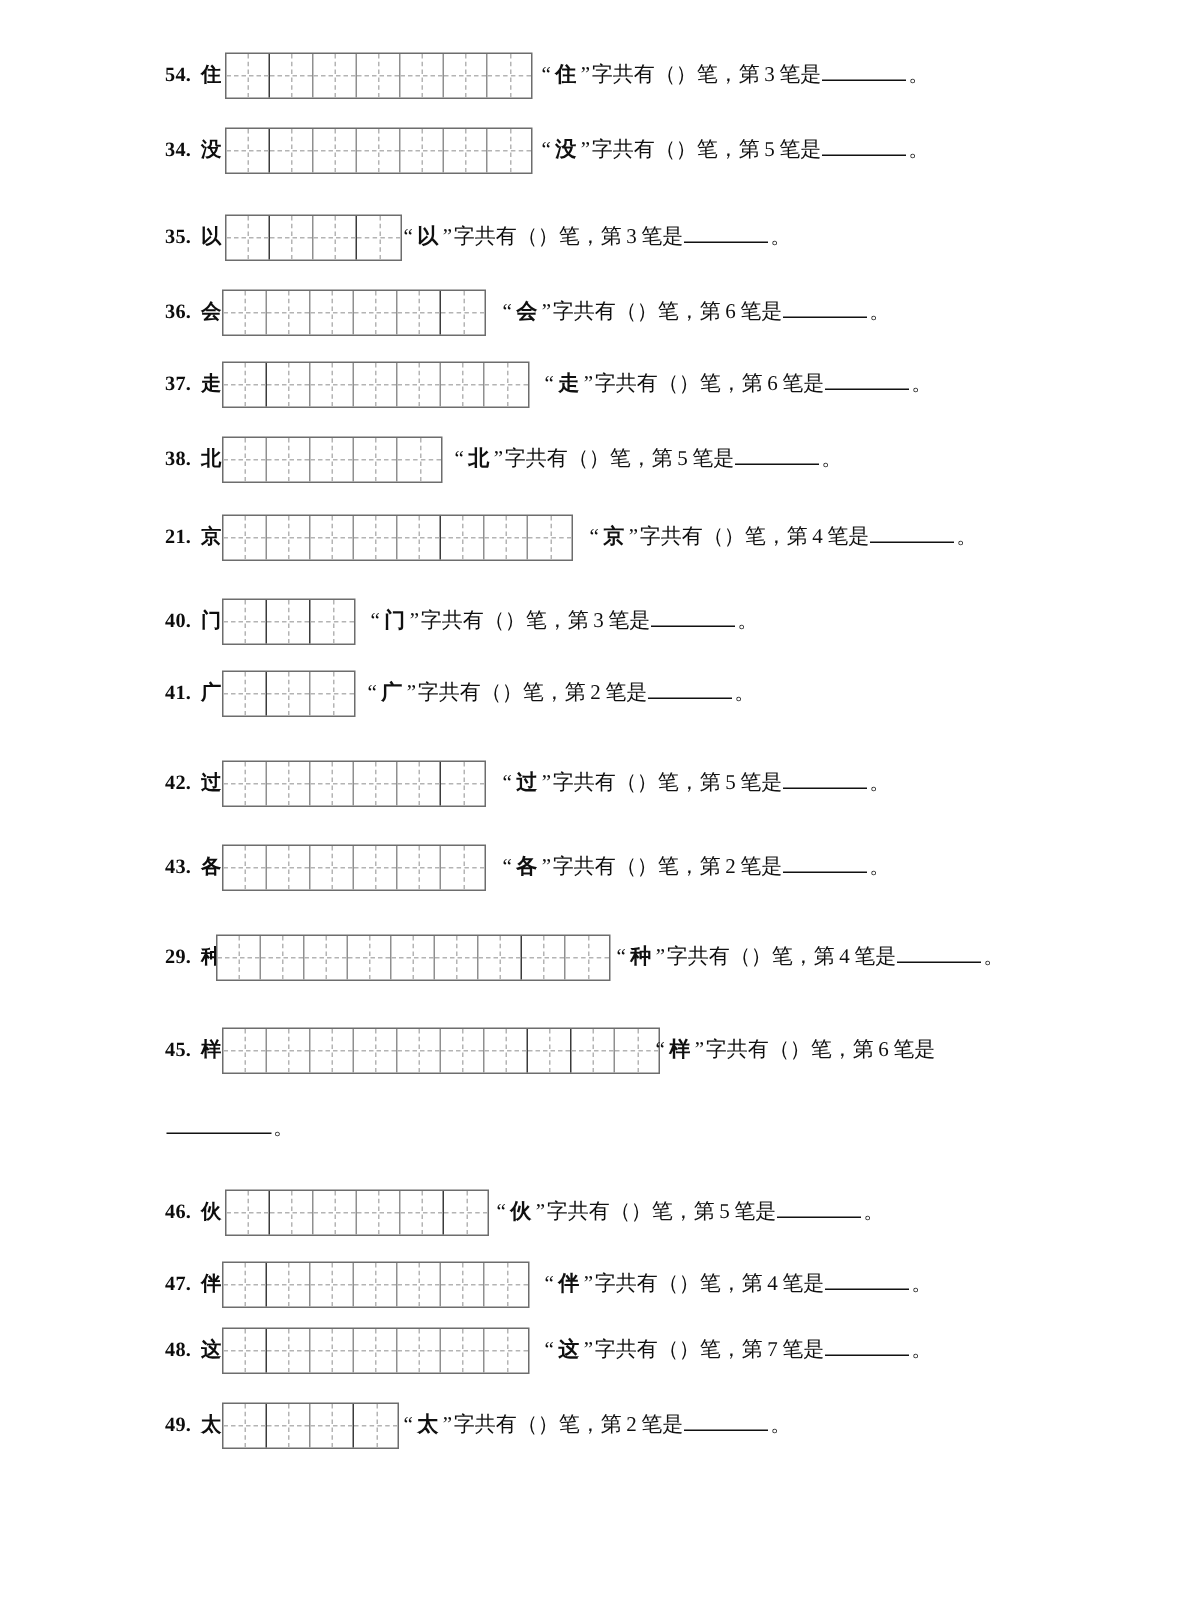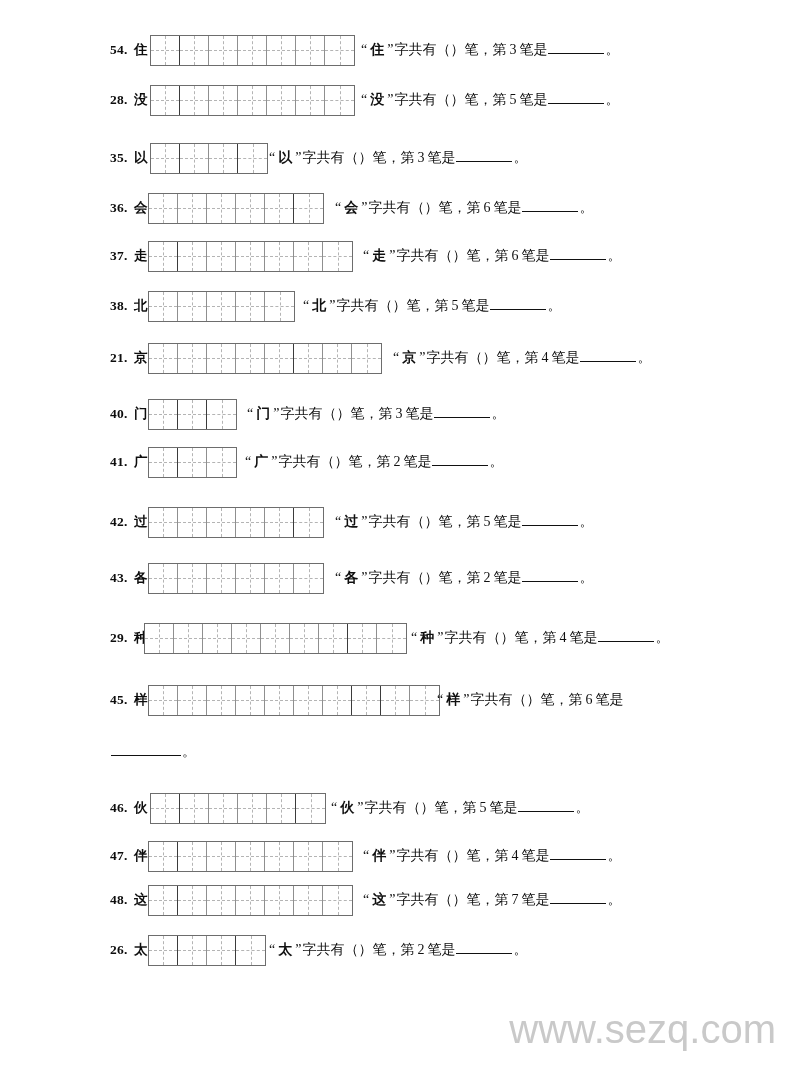--- a/index.html
+++ b/index.html
@@ -143,21 +143,20 @@
     font-family: "Liberation Serif", "DejaVu Serif", serif;
     font-size: 12.5px;
     color: #1a1a1a;
   }
 </style>
 </head>
 <body>
 
 <div class="page">
 
-  <div class="watermark">www.sezq.com</div>
 
   <div class="qlist" id="qlist">
       <div class="qrow" style="top: 50px;">
         <span class="qnum" style="position: absolute; left: 110px;">54.</span>
         <span class="qnum" style="position: absolute; left: 134px;"><span>住</span>：</span>
         <div class="grid" style="position: absolute; left: 150px;">
           <div class="cell dark"></div>
           <div class="cell"></div>
           <div class="cell"></div>
           <div class="cell"></div>
@@ -171,21 +170,21 @@
           <span class="qmark">”</span>
           <span>字共有（</span>
           <span>）笔，第</span>
           <span class="num">3</span>
           <span>笔是</span>
           <span class="blank"></span>
           <span>。</span>
         </div>
       </div>
       <div class="qrow" style="top: 100px;">
-        <span class="qnum" style="position: absolute; left: 110px;">28.</span>
+        <span class="qnum" style="position: absolute; left: 110px;">34.</span>
         <span class="qnum" style="position: absolute; left: 134px;"><span>没</span>：</span>
         <div class="grid" style="position: absolute; left: 150px;">
           <div class="cell dark"></div>
           <div class="cell"></div>
           <div class="cell"></div>
           <div class="cell"></div>
           <div class="cell"></div>
           <div class="cell"></div>
           <div class="cell"></div>
         </div>
@@ -518,21 +517,21 @@
           <span class="qmark">”</span>
           <span>字共有（</span>
           <span>）笔，第</span>
           <span class="num">7</span>
           <span>笔是</span>
           <span class="blank"></span>
           <span>。</span>
         </div>
       </div>
       <div class="qrow" style="top: 950px;">
-        <span class="qnum" style="position: absolute; left: 110px;">26.</span>
+        <span class="qnum" style="position: absolute; left: 110px;">49.</span>
         <span class="qnum" style="position: absolute; left: 134px;"><span>太</span>：</span>
         <div class="grid" style="position: absolute; left: 148px;">
           <div class="cell dark"></div>
           <div class="cell"></div>
           <div class="cell dark"></div>
           <div class="cell"></div>
         </div>
         <div class="qtext" style="position: absolute; left: 268px;">
           <span class="qmark">“</span>
           <span class="qchar">太</span>

